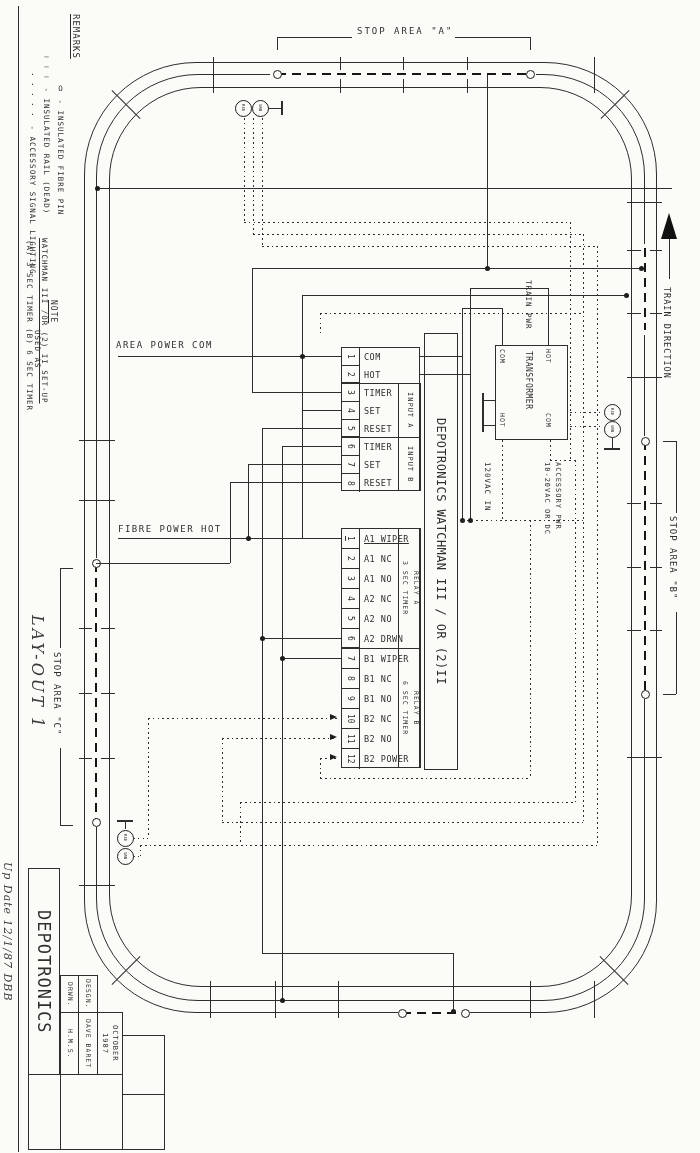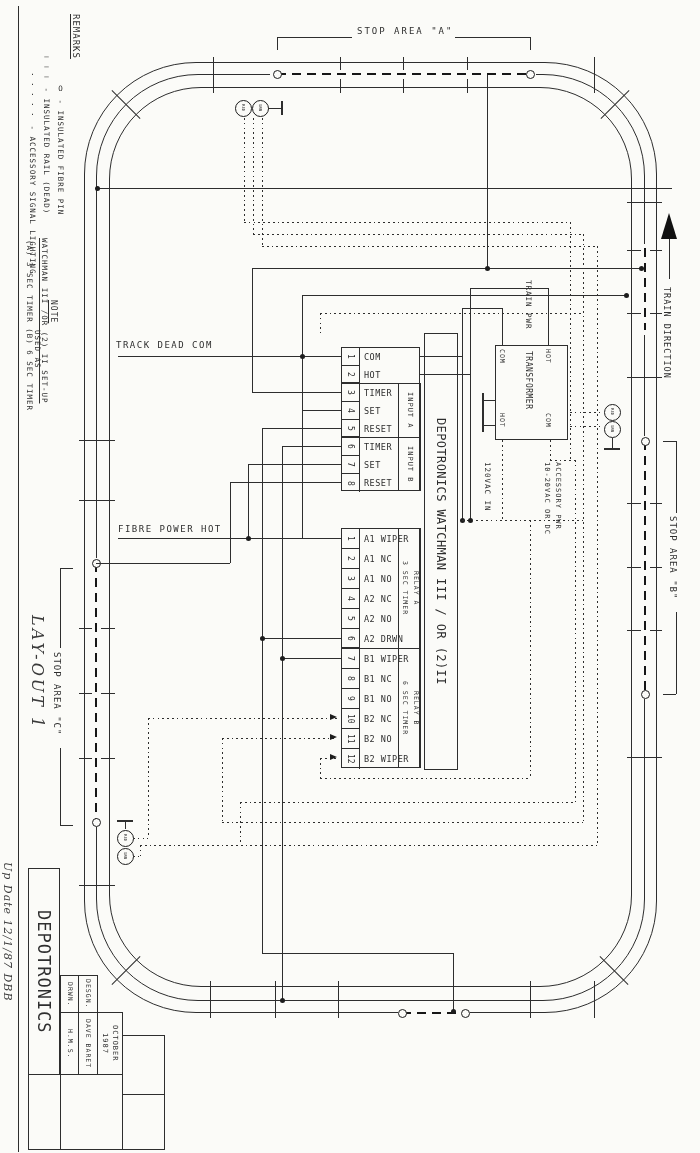--- a/index.html
+++ b/index.html
@@ -128,21 +128,21 @@
   <div class="vt" style="left:28px;top:70px;font-size:7.5px;"><span class="upright">·····</span> <span>- ACCESSORY SIGNAL LIGHTING</span></div>
 
   <div class="vt u" style="left:49px;top:300px;font-size:8px;">NOTE</div>
   <div class="vt u" style="left:40px;top:238px;font-size:7.5px;">WATCHMAN III /OR (2) II SET-UP</div>
   <div class="vt" style="left:33px;top:330px;font-size:7.5px;">USED AS</div>
   <div class="vt" style="left:25px;top:240px;font-size:7.5px;">(A) 3 SEC TIMER (B) 6 SEC TIMER</div>
 
   <div class="vt hand" style="left:28px;top:615px;font-size:16px;letter-spacing:3px;">LAY-OUT 1</div>
   <div class="vt hand" style="left:1px;top:862px;font-size:11px;letter-spacing:1px;">Up Date 12/1/87 DBB</div>
 
-  <div class="ht" style="left:116px;top:340px;font-size:9px;letter-spacing:1.5px;">TRACK DEAD COM</div>
+  <div class="ht" style="left:116px;top:340px;font-size:9px;letter-spacing:1.5px;">AREA POWER COM</div>
   <div class="ht" style="left:118px;top:524px;font-size:9px;letter-spacing:1.5px;">FIBRE POWER HOT</div>
 
   <div class="wl" style="left:96px;top:188px;width:576px;height:1px;"></div>
   <div class="wl" style="left:252px;top:268px;width:389px;height:1px;"></div>
   <div class="wl" style="left:302px;top:295px;width:324px;height:1px;"></div>
   <div class="wl" style="left:118px;top:356px;width:223px;height:1px;"></div>
   <div class="wl" style="left:420px;top:356px;width:42px;height:1px;"></div>
   <div class="wl" style="left:420px;top:374px;width:50px;height:1px;"></div>
   <div class="wl" style="left:462px;top:308px;width:40px;height:1px;"></div>
   <div class="wl" style="left:470px;top:288px;width:78px;height:1px;"></div>
@@ -289,21 +289,21 @@
       </div>
   </div>
   <div class="cellv" style="left:398px;top:383px;width:23px;height:55px;">
       <div style="font-size:7px;">INPUT A</div>
     </div>
   <div class="cellv" style="left:398px;top:437px;width:23px;height:54px;">
       <div style="font-size:7px;">INPUT B</div>
     </div>
 
   <div class="box" style="left:341px;top:528px;width:79px;height:240px;">
-    <div class="trow nb" style="height:20px;">
+    <div class="trow nb" style="height:20px;text-decoration:underline;">
         <span class="num">1</span>
         <span class="tlabel">A1 WIPER</span>
       </div>
     <div class="trow nb" style="height:20px;">
         <span class="num">2</span>
         <span class="tlabel">A1 NC</span>
       </div>
     <div class="trow nb" style="height:20px;">
         <span class="num">3</span>
         <span class="tlabel">A1 NO</span>
@@ -335,21 +335,21 @@
     <div class="trow nb" style="height:20px;">
         <span class="num">10</span>
         <span class="tlabel">B2 NC</span>
       </div>
     <div class="trow nb" style="height:20px;">
         <span class="num">11</span>
         <span class="tlabel">B2 NO</span>
       </div>
     <div class="trow" style="height:20px;">
         <span class="num">12</span>
-        <span class="tlabel">B2 WIPER</span>
+        <span class="tlabel">B2 POWER</span>
       </div>
   </div>
   <div class="cellv" style="left:398px;top:528px;width:23px;height:121px;">
     <div style="font-size:6.5px;line-height:11px;">
         <div>RELAY A</div>
         <div>3 SEC TIMER</div>
       </div>
   </div>
   <div class="cellv" style="left:398px;top:648px;width:23px;height:120px;">
     <div style="font-size:6.5px;line-height:11px;">

